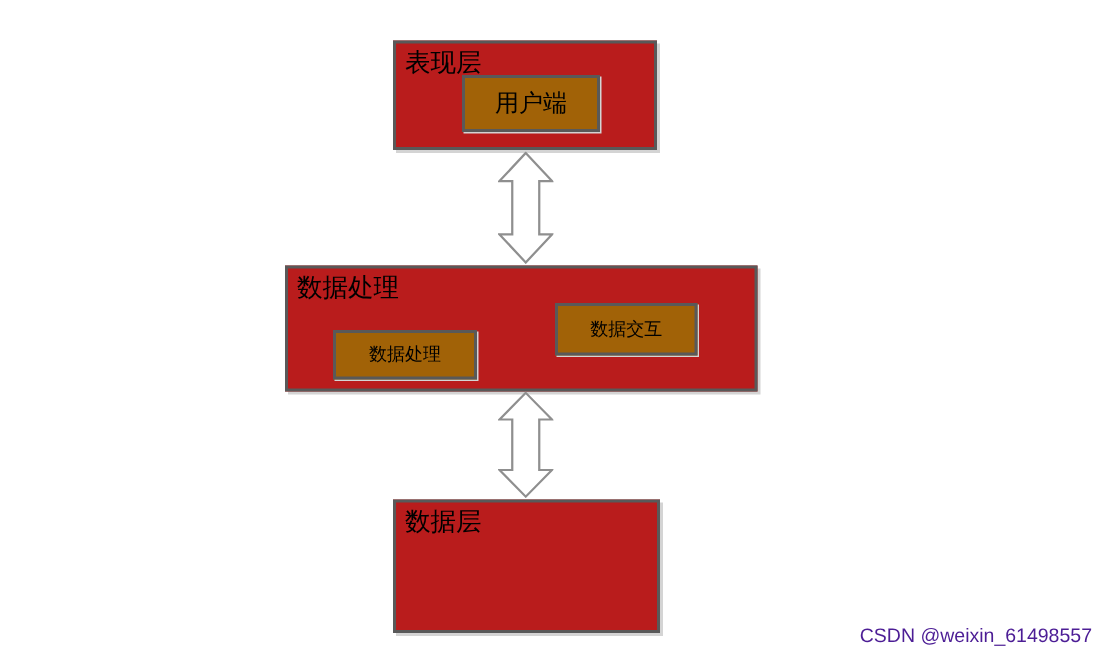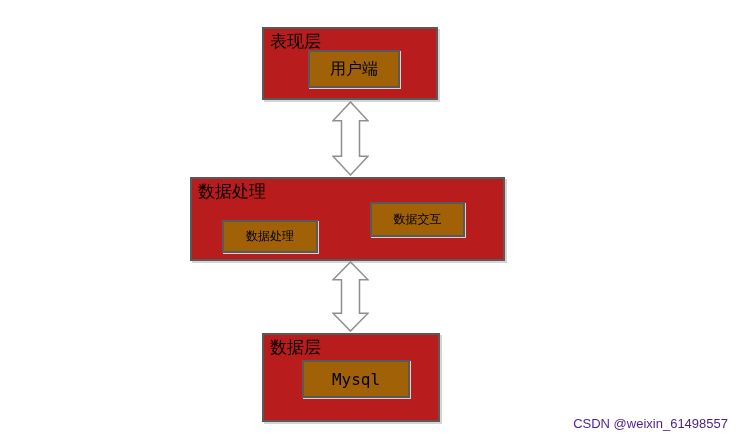--- a/index.html
+++ b/index.html
@@ -100,19 +100,16 @@
     <span class="node-label-sm">数据交互</span>
   </div>
 
   <svg class="arrow" id="arrow-2" viewBox="0 0 37 76" preserveAspectRatio="none">
     <polygon points="18.5,1 36,20 27.5,20 27.5,56 36,56 18.5,75 1,56 9.5,56 9.5,20 1,20" fill="#ffffff" stroke="#8f8f8f" stroke-width="1.5" stroke-linejoin="miter"></polygon>
   </svg>
 
   <div class="layer-box" id="layer-data">
     <span class="layer-label">数据层</span>
   </div>
-  <div class="node-box" id="node-mysql">
-    <span class="node-label-mono">Mysql</span>
-  </div>
 
   <div class="watermark">CSDN @weixin_61498557</div>
 
 </div>
 
 </body></html>

